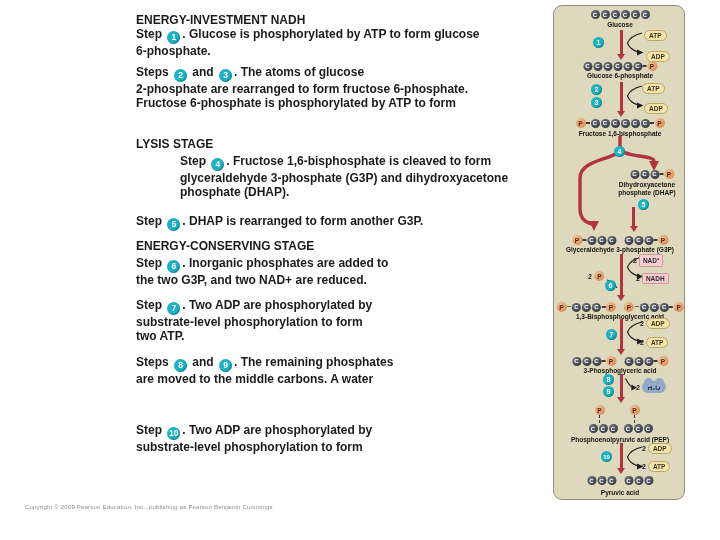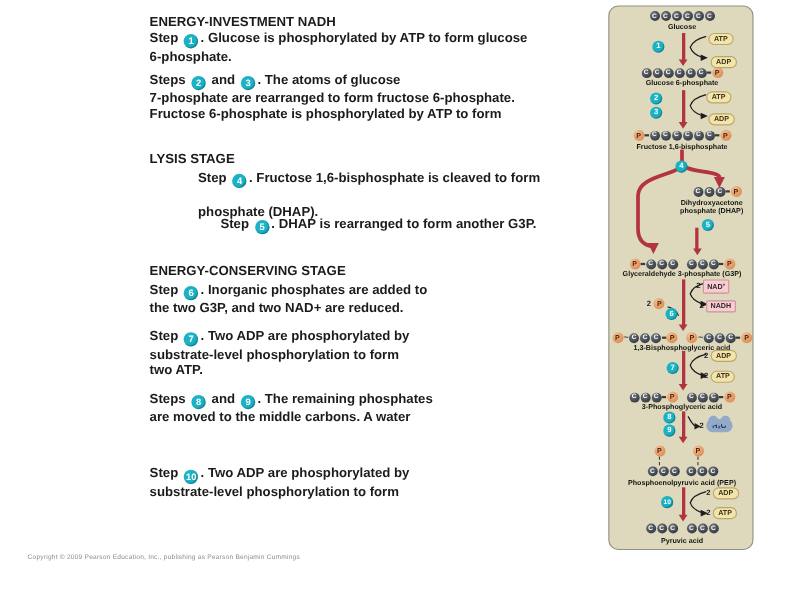--- a/index.html
+++ b/index.html
@@ -38,24 +38,24 @@
   .svgwrap{position:absolute;z-index:1}
   #copyright{position:absolute;left:25px;top:504px;font-size:6px;color:#8d8d8d;letter-spacing:.2px}
 </style>
 </head>
 <body>
 
 <div class="slide">
   <div id="left-col">
       <div class="lhead" style="top: 13px;">ENERGY-INVESTMENT NADH</div>
       <div class="lstep" style="top: 27px;"><span>Step </span><span class="badge inline">1</span><span>. Glucose is phosphorylated by ATP to form glucose</span><br><span>6-phosphate.</span></div>
-      <div class="lstep" style="top: 65px;"><span>Steps </span><span class="badge inline">2</span><span> and </span><span class="badge inline">3</span><span>. The atoms of glucose</span><br><span>7-phosphate are rearranged to form fructose 6-phosphate.</span><br><span>Fructose 6-phosphate is phosphorylated by ATP to form</span><br></div>
+      <div class="lstep" style="top: 65px;"><span>Steps </span><span class="badge inline">2</span><span> and </span><span class="badge inline">3</span><span>. The atoms of glucose</span><br><span>2-phosphate are rearranged to form fructose 6-phosphate.</span><br><span>Fructose 6-phosphate is phosphorylated by ATP to form</span><br></div>
       <div class="lhead" style="top: 137px;">LYSIS STAGE</div>
-      <div class="lstep" style="top: 154px; margin-left: 44px;"><span>Step </span><span class="badge inline">4</span><span>. Fructose 1,6-bisphosphate is cleaved to form</span><br><br><span>phosphate (DHAP).</span></div>
-      <div class="lstep" style="top: 196px; text-align: center;"><span>Step </span><span class="badge inline">5</span><span>. DHAP is rearranged to form another G3P.</span></div>
+      <div class="lstep" style="top: 154px; margin-left: 44px;"><span>Step </span><span class="badge inline">4</span><span>. Fructose 1,6-bisphosphate is cleaved to form</span><br><span>glyceraldehyde 3-phosphate (G3P) and dihydroxyacetone</span><br><span>phosphate (DHAP).</span></div>
+      <div class="lstep" style="top: 214px;"><span>Step </span><span class="badge inline">5</span><span>. DHAP is rearranged to form another G3P.</span></div>
       <div class="lhead" style="top: 239px;">ENERGY-CONSERVING STAGE</div>
       <div class="lstep" style="top: 256px;"><span>Step </span><span class="badge inline">6</span><span>. Inorganic phosphates are added to</span><br><span>the two G3P, and two NAD+ are reduced.</span></div>
       <div class="lstep" style="top: 298px;"><span>Step </span><span class="badge inline">7</span><span>. Two ADP are phosphorylated by</span><br><span>substrate-level phosphorylation to form</span><br><span>two ATP.</span></div>
       <div class="lstep" style="top: 355px;"><span>Steps </span><span class="badge inline">8</span><span> and </span><span class="badge inline">9</span><span>. The remaining phosphates</span><br><span>are moved to the middle carbons. A water</span><br></div>
       <div class="lstep" style="top: 423px;"><span>Step </span><span class="badge inline">10</span><span>. Two ADP are phosphorylated by</span><br><span>substrate-level phosphorylation to form</span><br></div>
     </div>
   <div id="panel">
       <span class="chain" style="left: 66px; top: 4px;">
         <span class="cball">C</span>
         <span class="cball">C</span>

